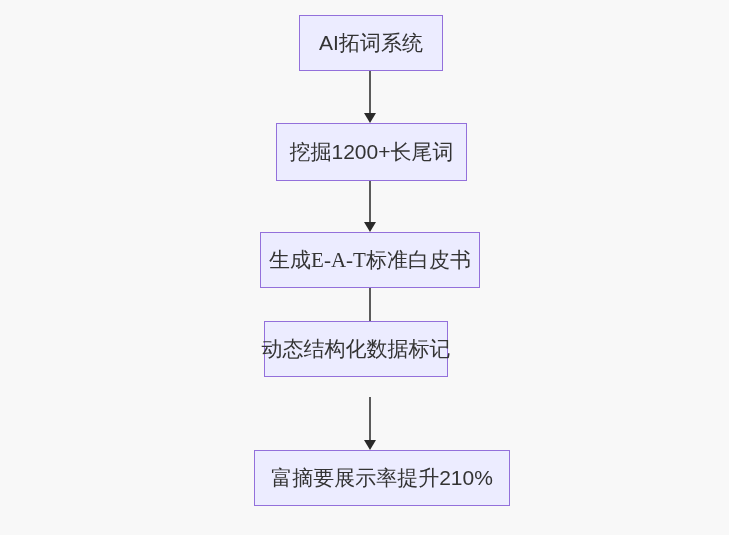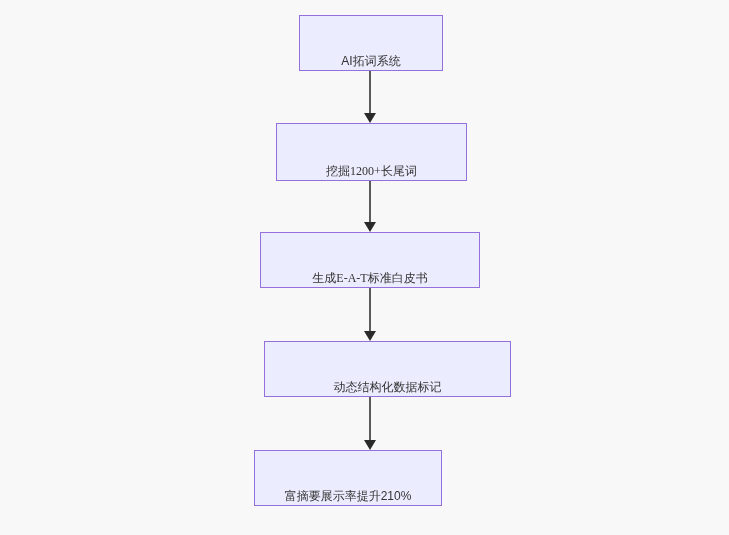--- a/index.html
+++ b/index.html
@@ -11,34 +11,34 @@
     width: 729px;
     height: 535px;
     background: var(--background, #f8f8f8);
     font-family: "Liberation Sans", "DejaVu Sans", sans-serif;
     overflow: hidden;
   }
   .node {
     position: absolute;
     box-sizing: border-box;
     display: flex;
-    align-items: flex-end;
+    align-items: center;
     justify-content: center;
     background: var(--node_fill, #ececff);
     border: 1px solid var(--node_border, #9370db);
     color: var(--text, #333333);
-    font-size: 12px;
+    font-size: 21px;
     text-align: center;
     white-space: nowrap;
   }
   .n1 { left: 299px; top: 15px;  width: 144px; height: 56px; }
-  .n2 { left: 276px; top: 123px; width: 191px; height: 58px; font-family: Liberation Serif, serif; }
+  .n2 { left: 276px; top: 123px; width: 191px; height: 58px; }
   .n3 { left: 260px; top: 232px; width: 220px; height: 56px; font-family: Liberation Serif, serif; }
-  .n4 { left: 264px; top: 341px; width: 247px; height: 56px; }
-  .n5 { left: 254px; top: 450px; width: 188px; height: 56px; }
+  .n4 { left: 264px; top: 321px; width: 184px; height: 56px; }
+  .n5 { left: 254px; top: 450px; width: 256px; height: 56px; }
 
   .arrow {
     position: absolute;
     left: 364px;
     width: 12px;
   }
   .a1 { top: 71px;  height: 52px; }
   .a2 { top: 181px; height: 51px; }
   .a3 { top: 288px; height: 53px; }
   .a4 { top: 397px; height: 53px; }

